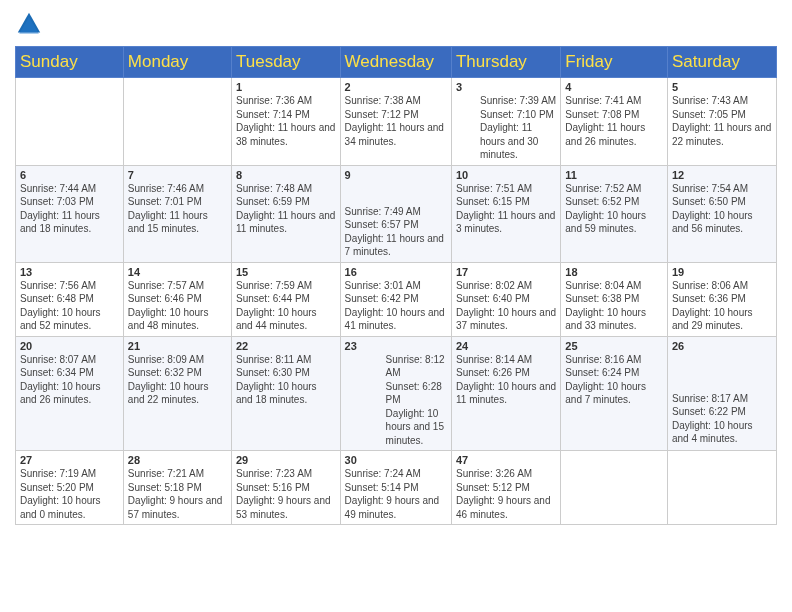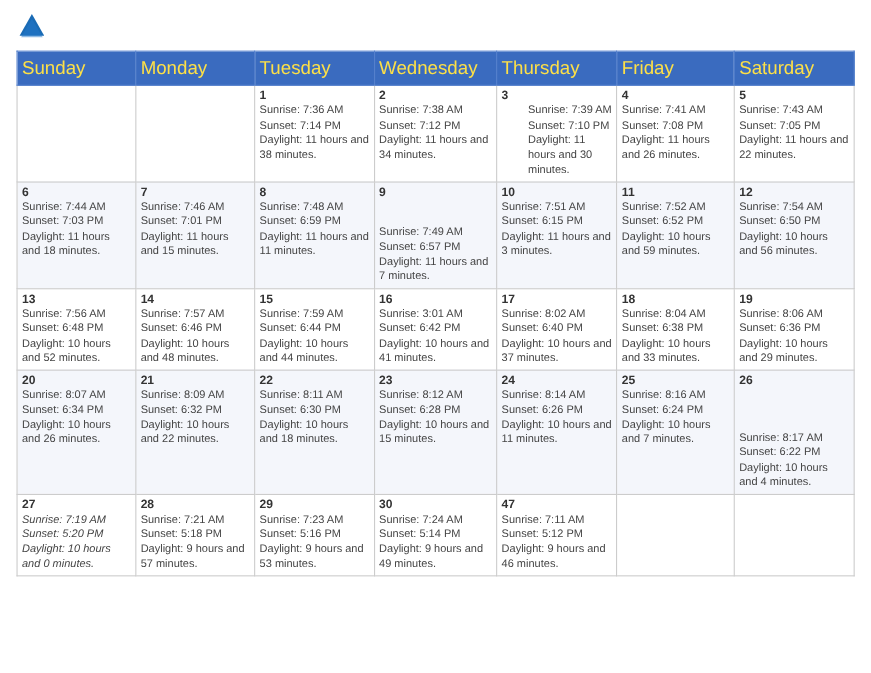--- a/index.html
+++ b/index.html
@@ -270,21 +270,21 @@
 Daylight: 10 hours and 22 minutes.</div>
           </td>
           <td>
             <span class="day-number">22</span>
             <div class="day-info" style="white-space: pre-line;">Sunrise: 8:11 AM
 Sunset: 6:30 PM
 Daylight: 10 hours and 18 minutes.</div>
           </td>
           <td>
             <span class="day-number">23</span>
-            <div class="day-info" style="white-space: pre-line;">Sunrise: 8:12 AM
+            <div class="day-info" style="white-space: pre-line; margin-left: 41px;">Sunrise: 8:12 AM
 Sunset: 6:28 PM
 Daylight: 10 hours and 15 minutes.</div>
           </td>
           <td>
             <span class="day-number">24</span>
             <div class="day-info" style="white-space: pre-line;">Sunrise: 8:14 AM
 Sunset: 6:26 PM
 Daylight: 10 hours and 11 minutes.</div>
           </td>
           <td>
@@ -296,21 +296,21 @@
           <td>
             <span class="day-number">26</span>
             <div class="day-info" style="white-space: pre-line; margin-top: 40px;">Sunrise: 8:17 AM
 Sunset: 6:22 PM
 Daylight: 10 hours and 4 minutes.</div>
           </td>
         </tr>
         <tr>
           <td>
             <span class="day-number">27</span>
-            <div class="day-info" style="white-space: pre-line; font-style: italic;">Sunrise: 7:19 AM
+            <div class="day-info" style="white-space: pre-line;">Sunrise: 7:19 AM
 Sunset: 5:20 PM
 Daylight: 10 hours and 0 minutes.</div>
           </td>
           <td>
             <span class="day-number">28</span>
             <div class="day-info" style="white-space: pre-line;">Sunrise: 7:21 AM
 Sunset: 5:18 PM
 Daylight: 9 hours and 57 minutes.</div>
           </td>
           <td>
@@ -320,21 +320,21 @@
 Daylight: 9 hours and 53 minutes.</div>
           </td>
           <td>
             <span class="day-number">30</span>
             <div class="day-info" style="white-space: pre-line;">Sunrise: 7:24 AM
 Sunset: 5:14 PM
 Daylight: 9 hours and 49 minutes.</div>
           </td>
           <td>
             <span class="day-number">47</span>
-            <div class="day-info" style="white-space: pre-line;">Sunrise: 7:11 AM
+            <div class="day-info" style="white-space: pre-line;">Sunrise: 3:26 AM
 Sunset: 5:12 PM
 Daylight: 9 hours and 46 minutes.</div>
           </td>
           <td class="empty-cell"></td>
           <td class="empty-cell"></td>
         </tr>
       </tbody>
   </table>
 </div>
 

